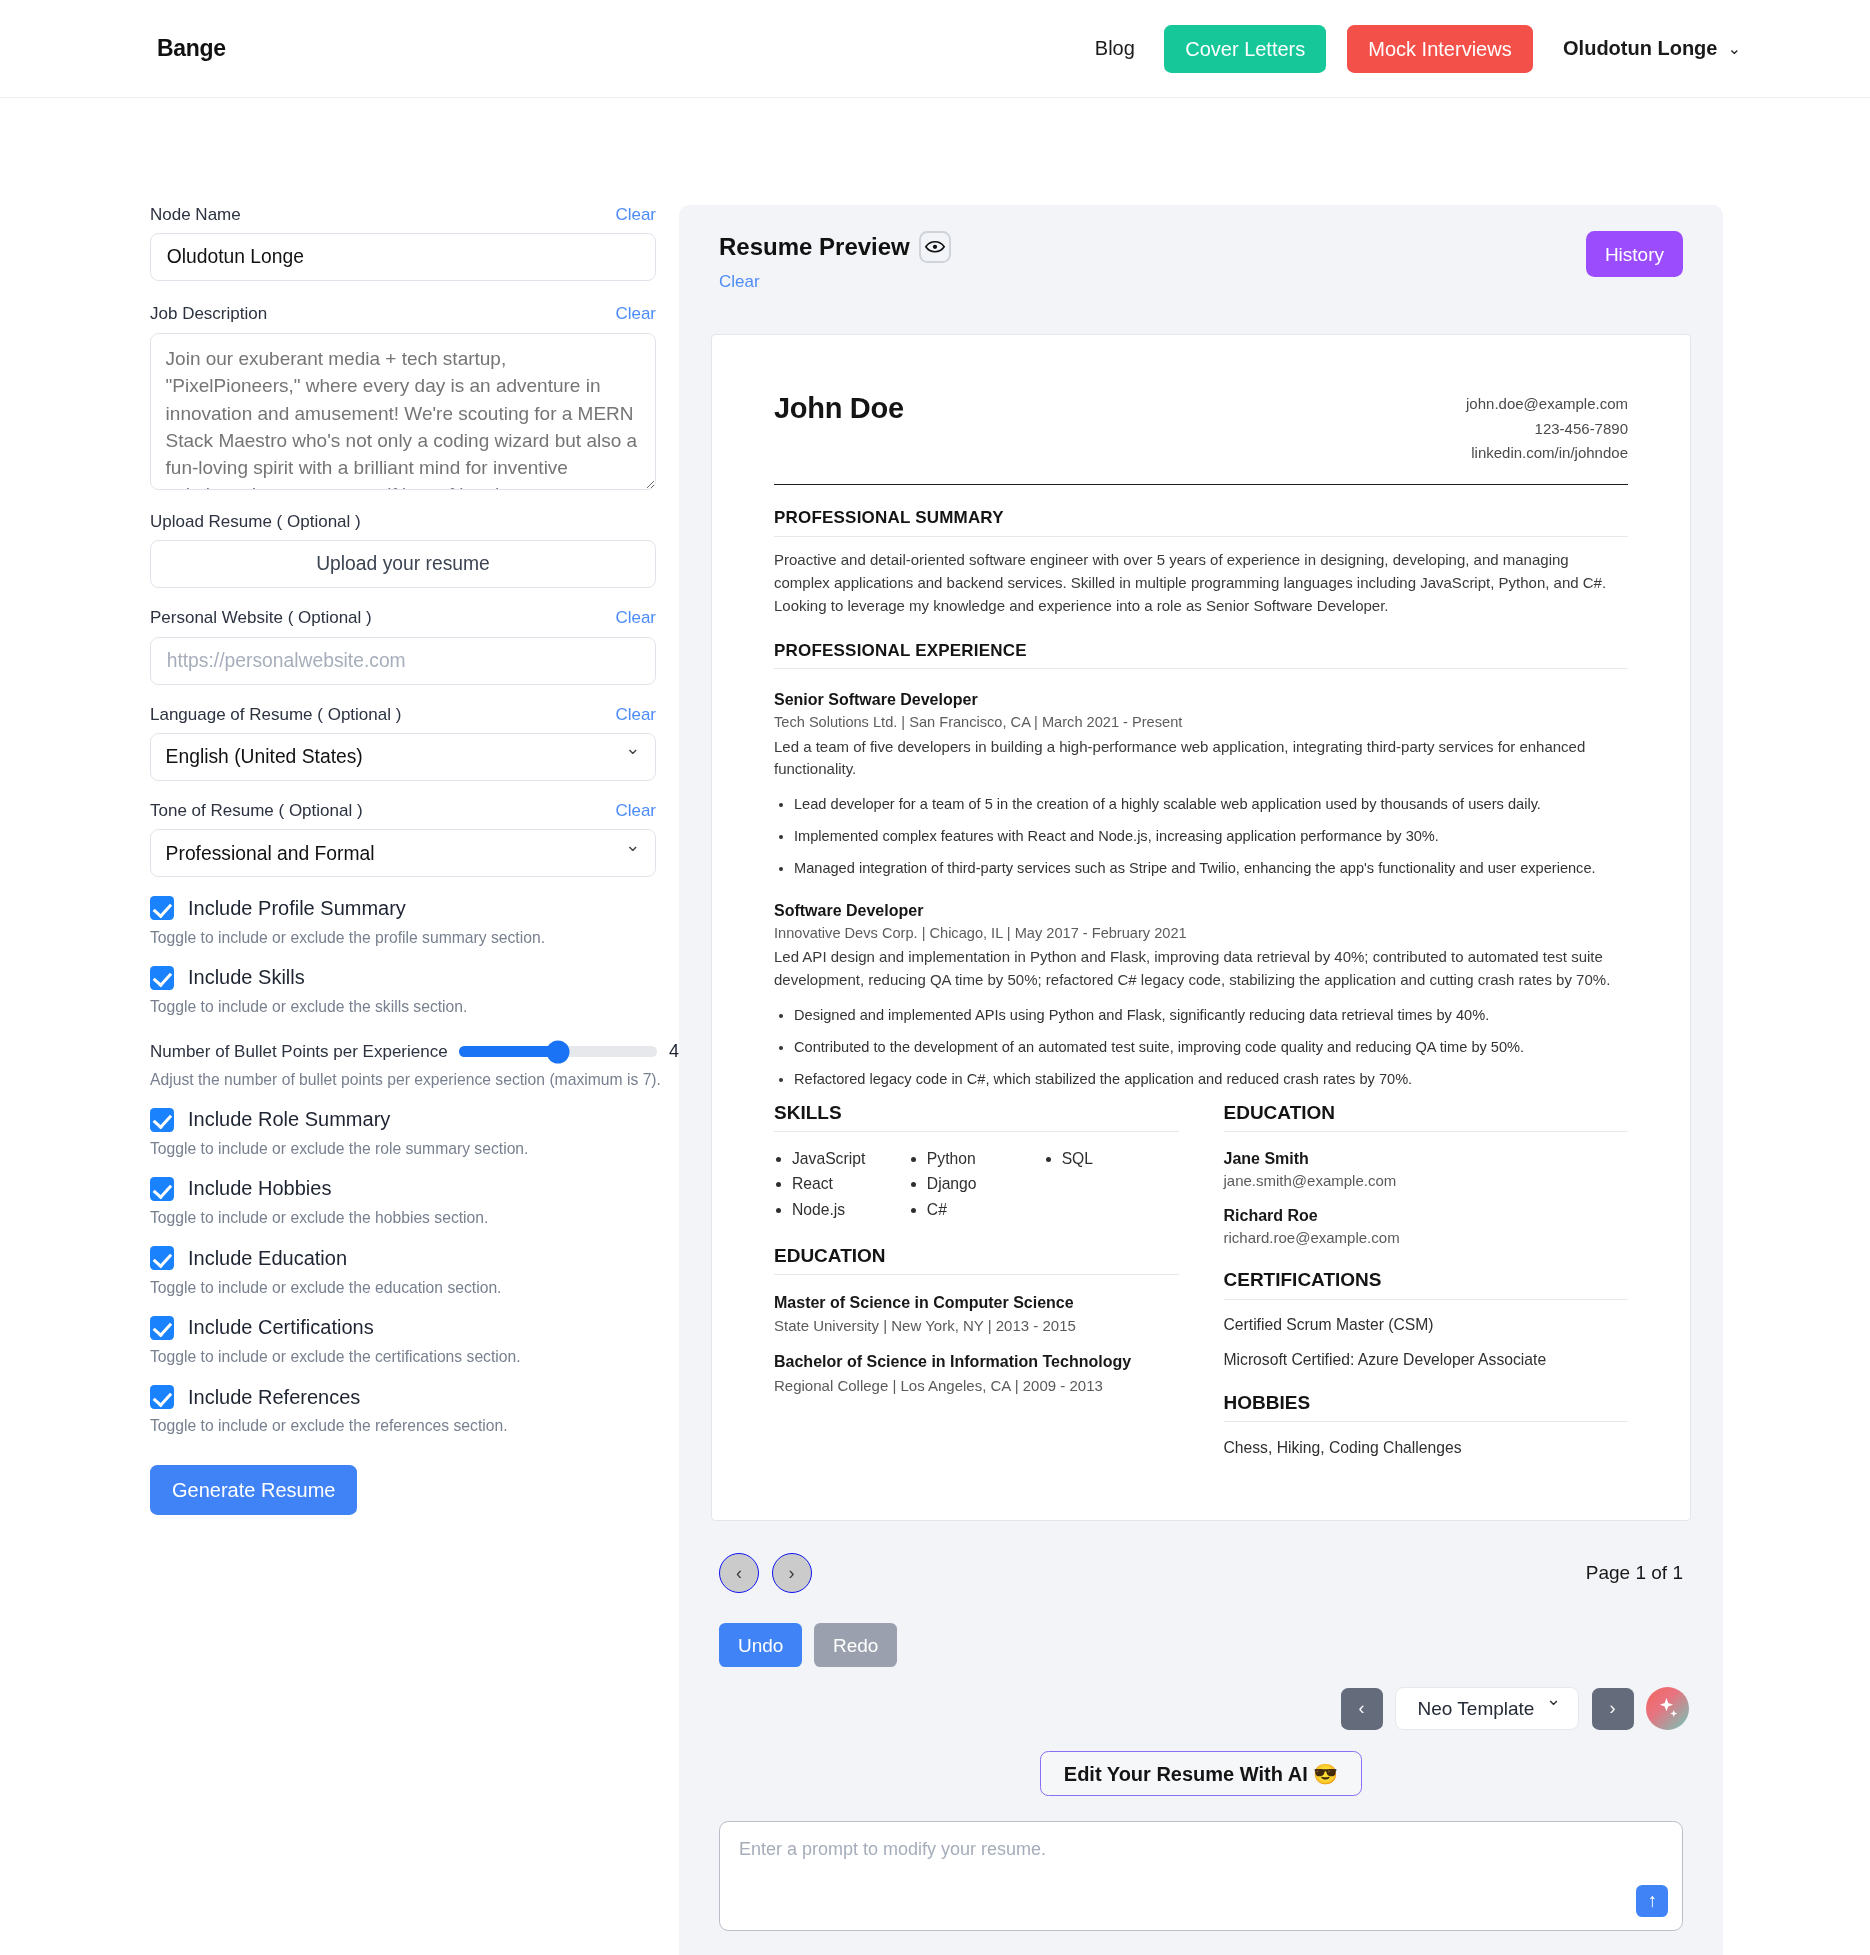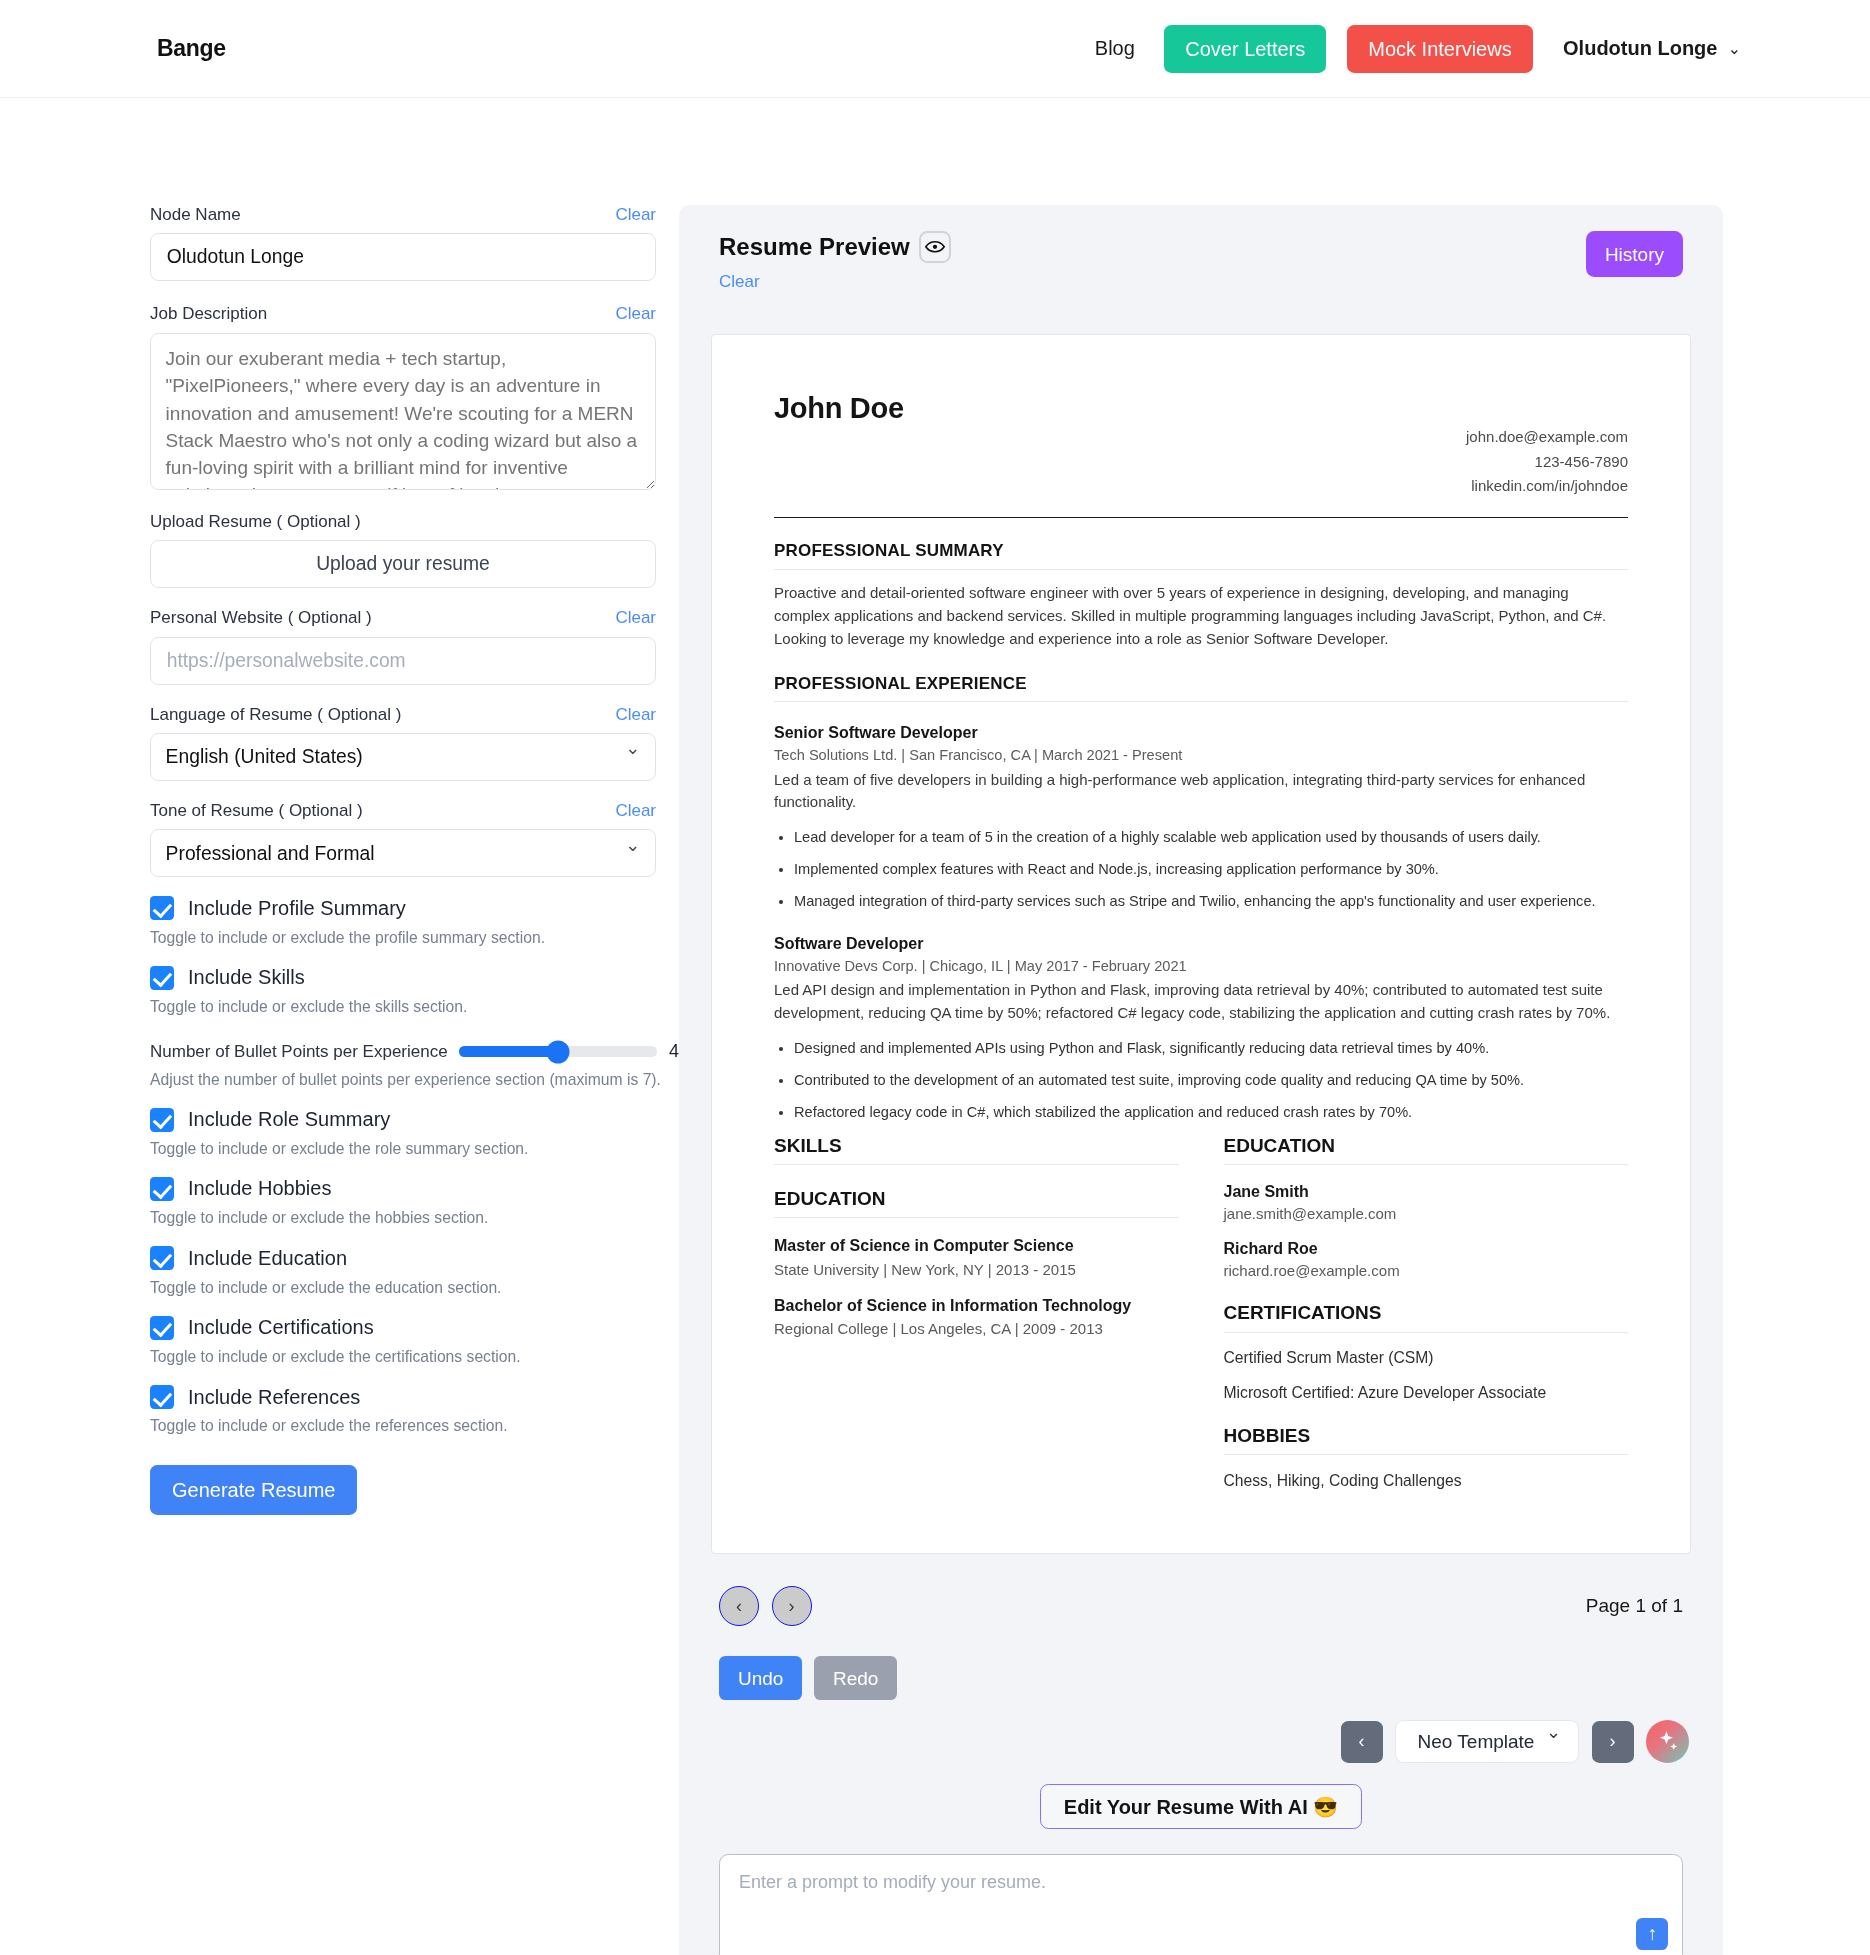--- a/index.html
+++ b/index.html
@@ -288,21 +288,21 @@
 
   
   .sheet {
     margin: 42px 32px 0 32px;
     background: #fff;
     border: 1px solid #e2e5ea;
     border-radius: 4.2px;
     padding: 57px 62px 63px 62px;
     min-height: 1143px;
   }
-  .r-top { display: flex; align-items: flex-start; flex-direction: column; }
+  .r-top { display: flex; align-items: flex-start; }
   .r-name {
     font-size: 29px;
     font-weight: 700;
     color: #141414;
     letter-spacing: -0.3px;
   }
   .r-contact {
     margin-left: auto;
     text-align: right;
     font-size: 15px;
@@ -765,20 +765,41 @@
           <li>Designed and implemented APIs using Python and Flask, significantly reducing data retrieval times by 40%.</li>
           <li>Contributed to the development of an automated test suite, improving code quality and reducing QA time by 50%.</li>
           <li>Refactored legacy code in C#, which stabilized the application and reduced crash rates by 70%.</li>
         </ul>
       </div>
 
       <div class="r-cols">
         <div class="r-col">
           <div class="r-h2b">SKILLS</div>
           <div class="r-rule"></div>
+          <div class="skills-grid">
+            <div class="skills-sub">
+              <ul>
+                <li>JavaScript</li>
+                <li>React</li>
+                <li>Node.js</li>
+              </ul>
+            </div>
+            <div class="skills-sub">
+              <ul>
+                <li>Python</li>
+                <li>Django</li>
+                <li>C#</li>
+              </ul>
+            </div>
+            <div class="skills-sub">
+              <ul>
+                <li>SQL</li>
+              </ul>
+            </div>
+          </div>
 
           <div class="r-h2b">EDUCATION</div>
           <div class="r-rule"></div>
           <div>
             <div class="edu-deg">Master of Science in Computer Science</div>
             <div class="edu-meta">State University | New York, NY | 2013 - 2015</div>
           </div>
           <div>
             <div class="edu-deg">Bachelor of Science in Information Technology</div>
             <div class="edu-meta">Regional College | Los Angeles, CA | 2009 - 2013</div>

